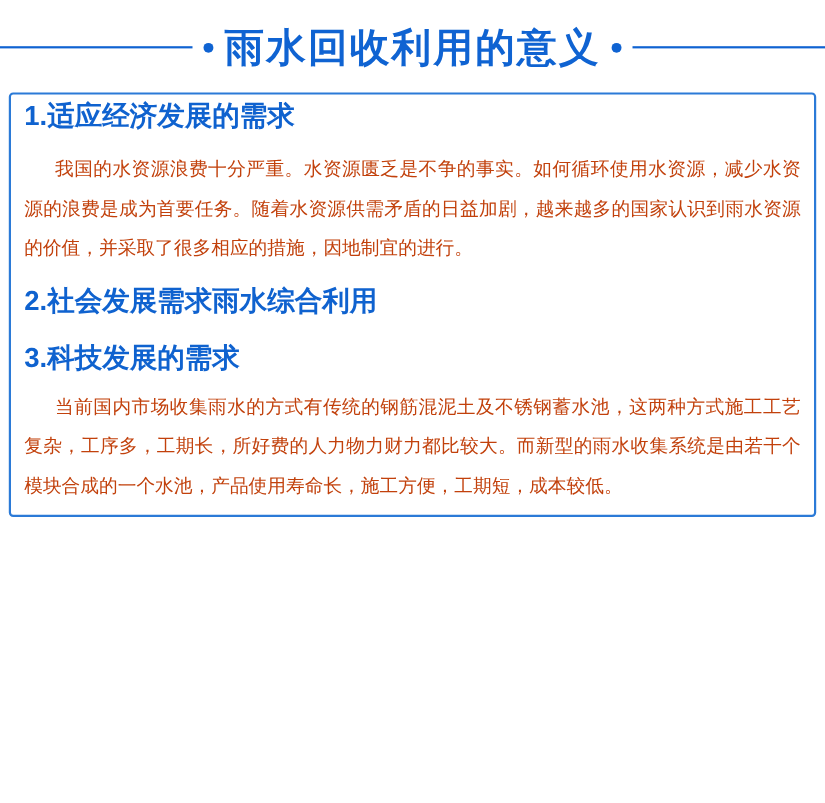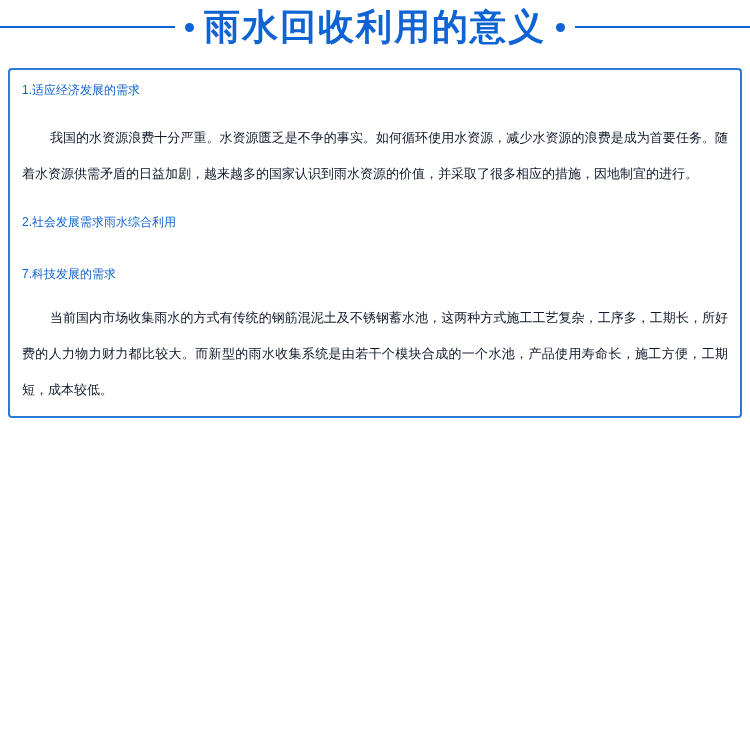--- a/index.html
+++ b/index.html
@@ -13,21 +13,21 @@
     width: 750px;
     height: 730px;
     background: #ffffff;
     overflow: hidden;
     box-sizing: border-box;
   }
   
   .title-row {
     display: flex;
     align-items: center;
-    padding-top: 6px;
+    padding-top: 22px;
     margin-bottom: 20px;
     height: 42px;
   }
   .title-line {
     flex: 1 1 auto;
     height: 2px;
     background: #0f63d2;
   }
   .title-bullet {
     width: 9px;
@@ -50,36 +50,36 @@
   .content-box {
     margin: 0 8px;
     border: 2px solid #2b7ad7;
     border-radius: 4px;
     background: #ffffff;
     padding: 8px 12px 8px 12px;
     box-sizing: border-box;
   }
   .section-heading {
     margin: 0;
-    font-size: 12px;
+    font-size: 25px;
     line-height: 24px;
-    font-weight: normal;
+    font-weight: bold;
     color: #0f62cf;
   }
   .section + .section .section-heading {
     margin-top: 18px;
   }
   .section:last-child .section-heading {
     margin-top: 28px;
   }
   .section-body {
     margin: 18px 0 0 0;
-    font-size: 13px;
+    font-size: 17px;
     line-height: 36px;
-    color: #0f172a;
+    color: #c2410c;
     text-align: justify;
     text-indent: 28px;
   }
   .section:last-child .section-body {
     margin-top: 14px;
   }
 </style>
 </head>
 <body>
 
@@ -98,19 +98,19 @@
     <div class="section">
       <h2 class="section-heading">1.适应经济发展的需求</h2>
       <p class="section-body">我国的水资源浪费十分严重。水资源匮乏是不争的事实。如何循环使用水资源，减少水资源的浪费是成为首要任务。随着水资源供需矛盾的日益加剧，越来越多的国家认识到雨水资源的价值，并采取了很多相应的措施，因地制宜的进行。</p>
     </div>
 
     <div class="section">
       <h2 class="section-heading">2.社会发展需求雨水综合利用</h2>
     </div>
 
     <div class="section">
-      <h2 class="section-heading">7.科技发展的需求</h2>
+      <h2 class="section-heading">3.科技发展的需求</h2>
       <p class="section-body">当前国内市场收集雨水的方式有传统的钢筋混泥土及不锈钢蓄水池，这两种方式施工工艺复杂，工序多，工期长，所好费的人力物力财力都比较大。而新型的雨水收集系统是由若干个模块合成的一个水池，产品使用寿命长，施工方便，工期短，成本较低。</p>
     </div>
 
   </div>
 
 </div>
 
 </body></html>

